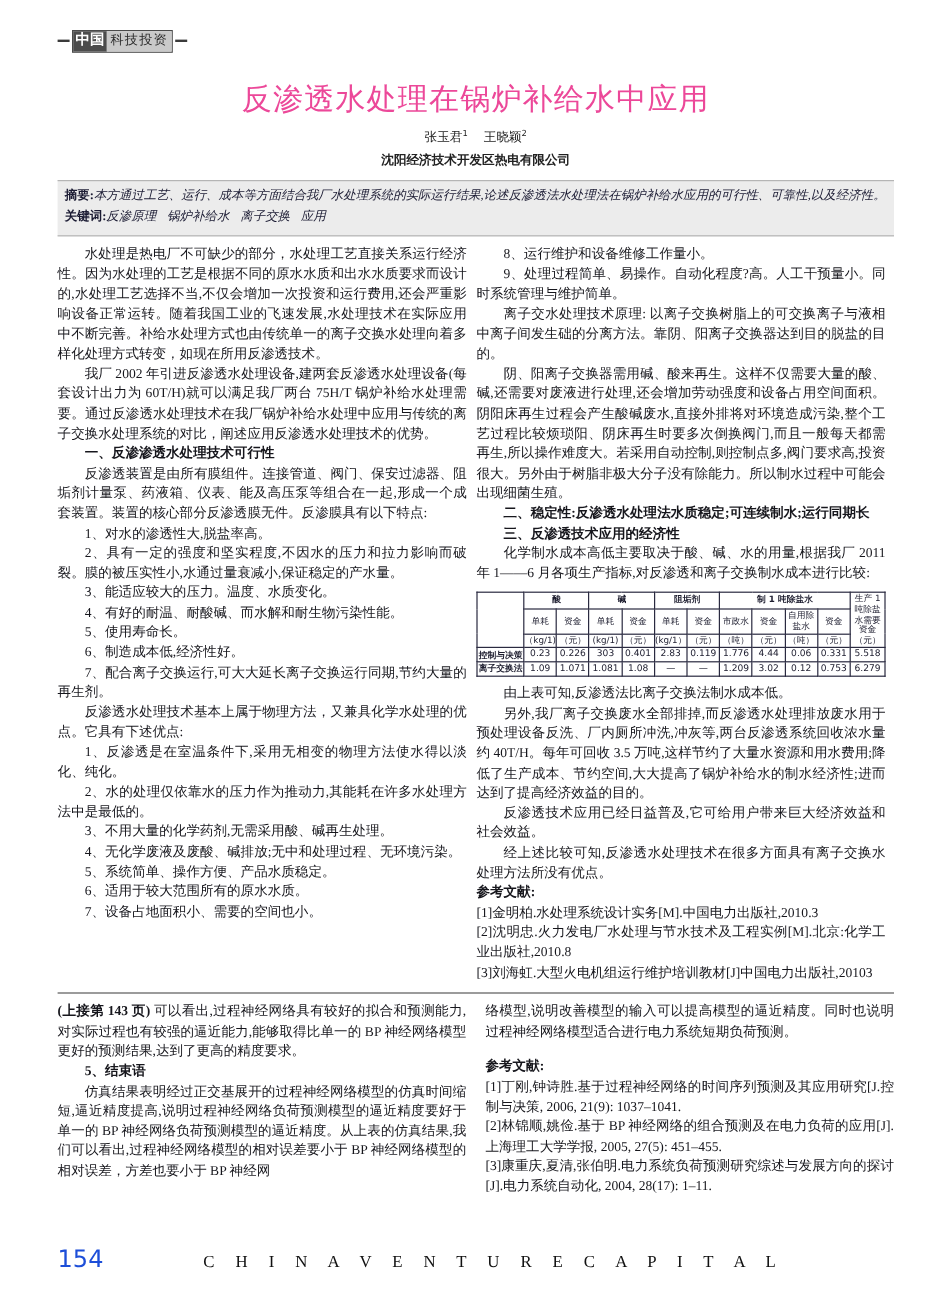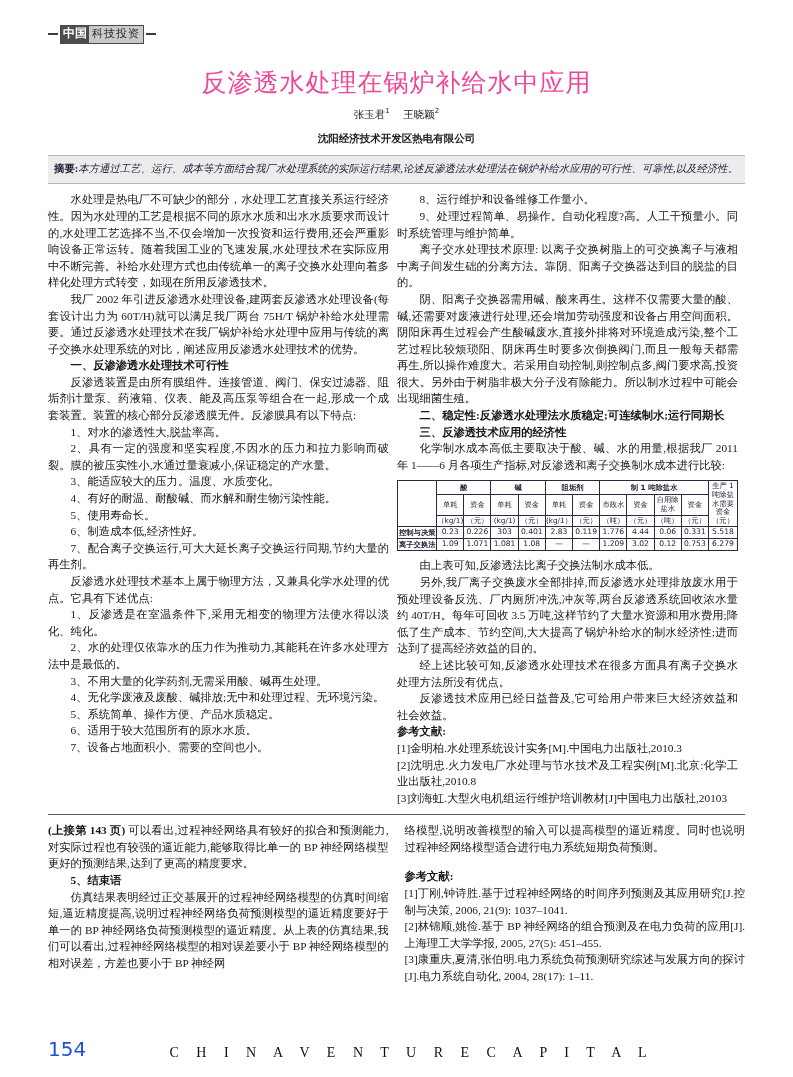--- a/index.html
+++ b/index.html
@@ -77,21 +77,21 @@
     text-align: center;
     font-size: 10.5px;
     margin-top: 8px;
     font-family: "DejaVu Sans", sans-serif;
     color: #222;
   }
   .authors sup { font-size: 7px; }
   .affil {
     text-align: center;
     font-size: 10.5px;
-    margin-top: 10px;
+    margin-top: 5px;
     font-family: "DejaVu Sans", sans-serif;
     font-weight: bold;
     color: #222;
   }
 
   
   .abstract-box {
     margin-top: 9px;
     background: #ececec;
     border-top: 1px solid #b5b5b5;
@@ -219,20 +219,23 @@
   <div class="authors">
     <span>张玉君</span><sup>1</sup>
     &nbsp;&nbsp;
     <span>王晓颖</span><sup>2</sup>
   </div>
   <div class="affil">沈阳经济技术开发区热电有限公司</div>
 
   <div class="abstract-box">
     <div>
       <b>摘要:</b><span>本方通过工艺、运行、成本等方面结合我厂水处理系统的实际运行结果,论述反渗透法水处理法在锅炉补给水应用的可行性、可靠性,以及经济性。</span>
+    </div>
+    <div class="kw">
+      <b>关键词:</b><span>反渗原理</span><span class="sp"></span><span>锅炉补给水</span><span class="sp"></span><span>离子交换</span><span class="sp"></span><span>应用</span>
     </div>
   </div>
 
   <div class="cols">
 
     <div class="col">
       <p>水处理是热电厂不可缺少的部分，水处理工艺直接关系运行经济性。因为水处理的工艺是根据不同的原水水质和出水水质要求而设计的,水处理工艺选择不当,不仅会增加一次投资和运行费用,还会严重影响设备正常运转。随着我国工业的飞速发展,水处理技术在实际应用中不断完善。补给水处理方式也由传统单一的离子交换水处理向着多样化处理方式转变，如现在所用反渗透技术。</p>
       <p>我厂 2002 年引进反渗透水处理设备,建两套反渗透水处理设备(每套设计出力为 60T/H)就可以满足我厂两台 75H/T 锅炉补给水处理需要。通过反渗透水处理技术在我厂锅炉补给水处理中应用与传统的离子交换水处理系统的对比，阐述应用反渗透水处理技术的优势。</p>
       <p class="head">一、反渗渗透水处理技术可行性</p>
       <p>反渗透装置是由所有膜组件。连接管道、阀门、保安过滤器、阻垢剂计量泵、药液箱、仪表、能及高压泵等组合在一起,形成一个成套装置。装置的核心部分反渗透膜无件。反渗膜具有以下特点:</p>
@@ -338,22 +341,22 @@
             <td class="num">0.12</td>
             <td class="num">0.753</td>
             <td class="num">6.279</td>
           </tr>
         </tbody>
           </table>
       </div>
 
       <p>由上表可知,反渗透法比离子交换法制水成本低。</p>
       <p>另外,我厂离子交换废水全部排掉,而反渗透水处理排放废水用于预处理设备反洗、厂内厕所冲洗,冲灰等,两台反渗透系统回收浓水量约 40T/H。每年可回收 3.5 万吨,这样节约了大量水资源和用水费用;降低了生产成本、节约空间,大大提高了锅炉补给水的制水经济性;进而达到了提高经济效益的目的。</p>
+      <p>反渗透技术应用已经日益普及,它可给用户带来巨大经济效益和社会效益。</p>
       <p>经上述比较可知,反渗透水处理技术在很多方面具有离子交换水处理方法所没有优点。</p>
-      <p>反渗透技术应用已经日益普及,它可给用户带来巨大经济效益和社会效益。</p>
       <p class="noind refs-title">参考文献:</p>
       <p class="noind">[1]金明柏.水处理系统设计实务[M].中国电力出版社,2010.3</p>
       <p class="noind">[2]沈明忠.火力发电厂水处理与节水技术及工程实例[M].北京:化学工业出版社,2010.8</p>
       <p class="noind">[3]刘海虹.大型火电机组运行维护培训教材[J]中国电力出版社,20103</p>
     </div>
   </div>
 
   <div class="bottom-rule"></div>
 
   <div class="cont-cols">

